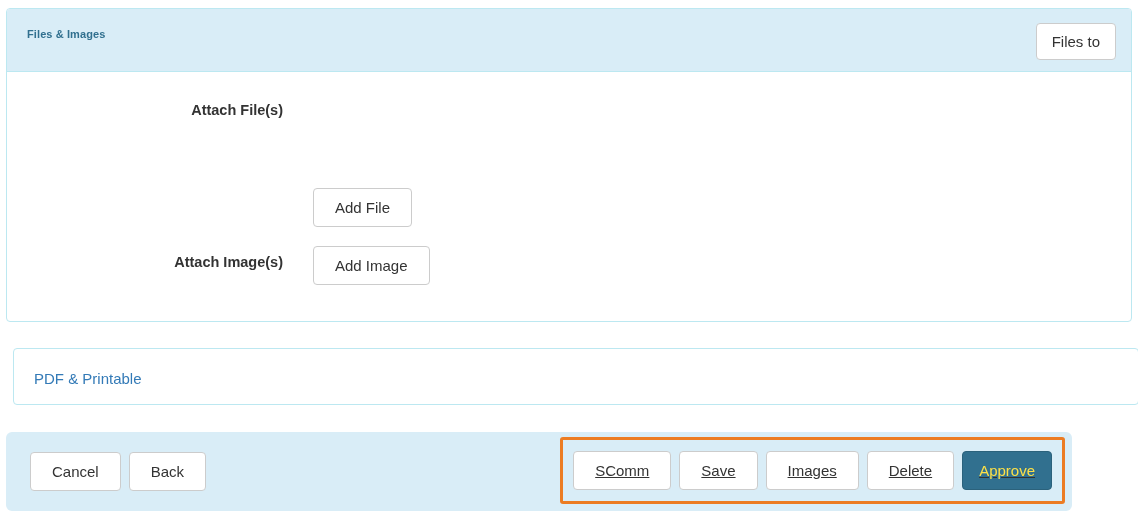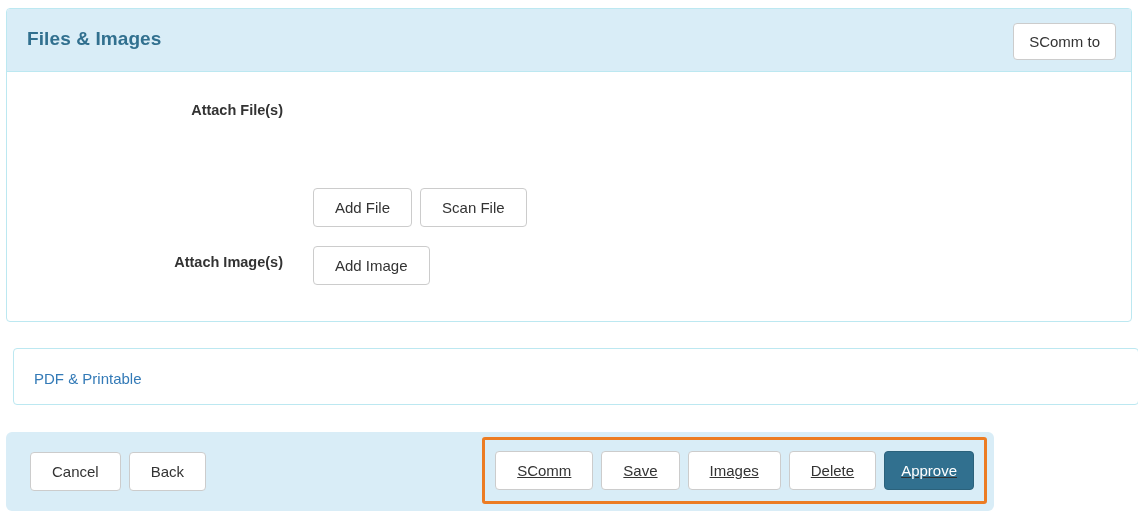--- a/index.html
+++ b/index.html
@@ -47,21 +47,21 @@
     border-bottom: 1px solid #bce8f1;
     border-radius: 3px 3px 0 0;
     position: relative;
     padding: 0 16px;
   }
 
   .panel-title {
     position: absolute;
     left: 20px;
     top: 19px;
-    font-size: 19px;
+    font-size: 11px;
     font-weight: bold;
     color: #31708f;
     letter-spacing: 0.1px;
   }
 
   .jump-to-btn {
     position: absolute;
     right: 15px;
     top: 14px;
     box-sizing: border-box;
@@ -152,21 +152,21 @@
     color: #337ab7;
     text-decoration: none;
     cursor: pointer;
   }
 
   
   .footer-bar {
     position: absolute;
     left: 6px;
     top: 432px;
-    width: 988px;
+    width: 1066px;
     height: 79px;
     box-sizing: border-box;
     background: #d9edf7;
     border-radius: 6px;
   }
 
   .footer-left {
     position: absolute;
     left: 24px;
     top: 20px;
@@ -188,45 +188,44 @@
 
   .btn-primary {
     box-sizing: border-box;
     height: 39px;
     padding: 0 16px;
     background: #31708f;
     border: 1px solid #2b627c;
     border-radius: 4px;
     font-family: "Liberation Sans", sans-serif;
     font-size: 15px;
-    color: #ffffff;
+    color: #fde047;
     cursor: pointer;
     white-space: nowrap;
   }
 </style>
 </head>
 <body>
 
 <div class="page">
 
   <div class="panel panel-files">
 
     <div class="panel-heading">
       <div class="panel-title">Files &amp; Images</div>
-      <button class="jump-to-btn">SComm to</button>
+      <button class="jump-to-btn">Files to</button>
     </div>
 
     <div class="panel-body">
 
       <div class="form-label label-files">Attach File(s)</div>
 
 
       <div class="btn-row row-file-btns">
         <button class="btn-default">Add File</button>
-        <button class="btn-default">Scan File</button>
       </div>
 
       <div class="form-label label-images">Attach Image(s)</div>
 
       <div class="btn-row row-image-btns">
         <button class="btn-default">Add Image</button>
       </div>
 
     </div>
   </div>

